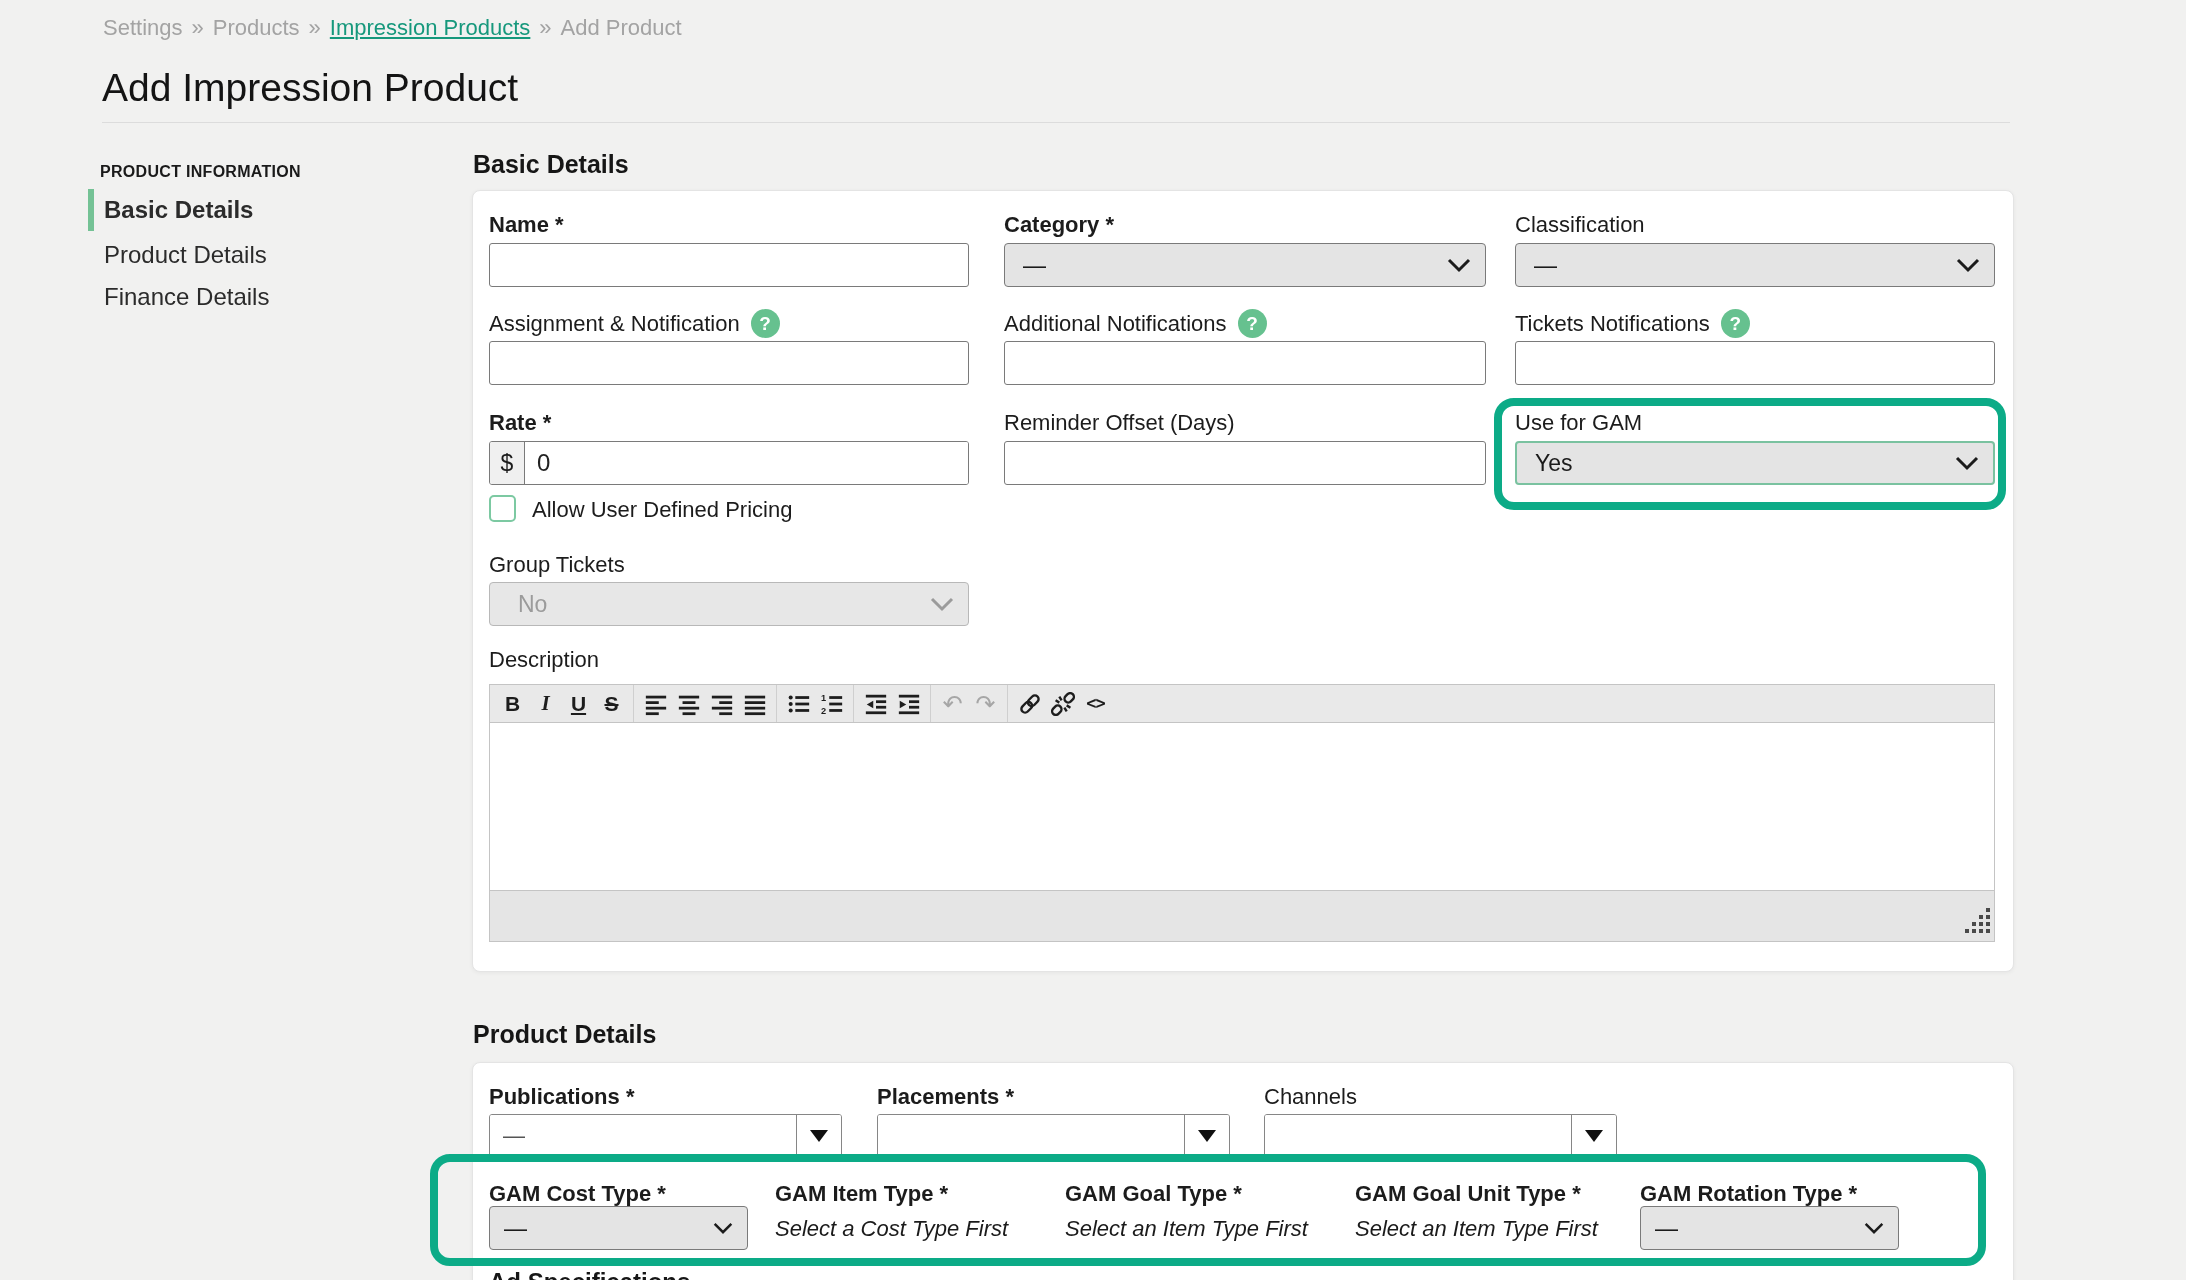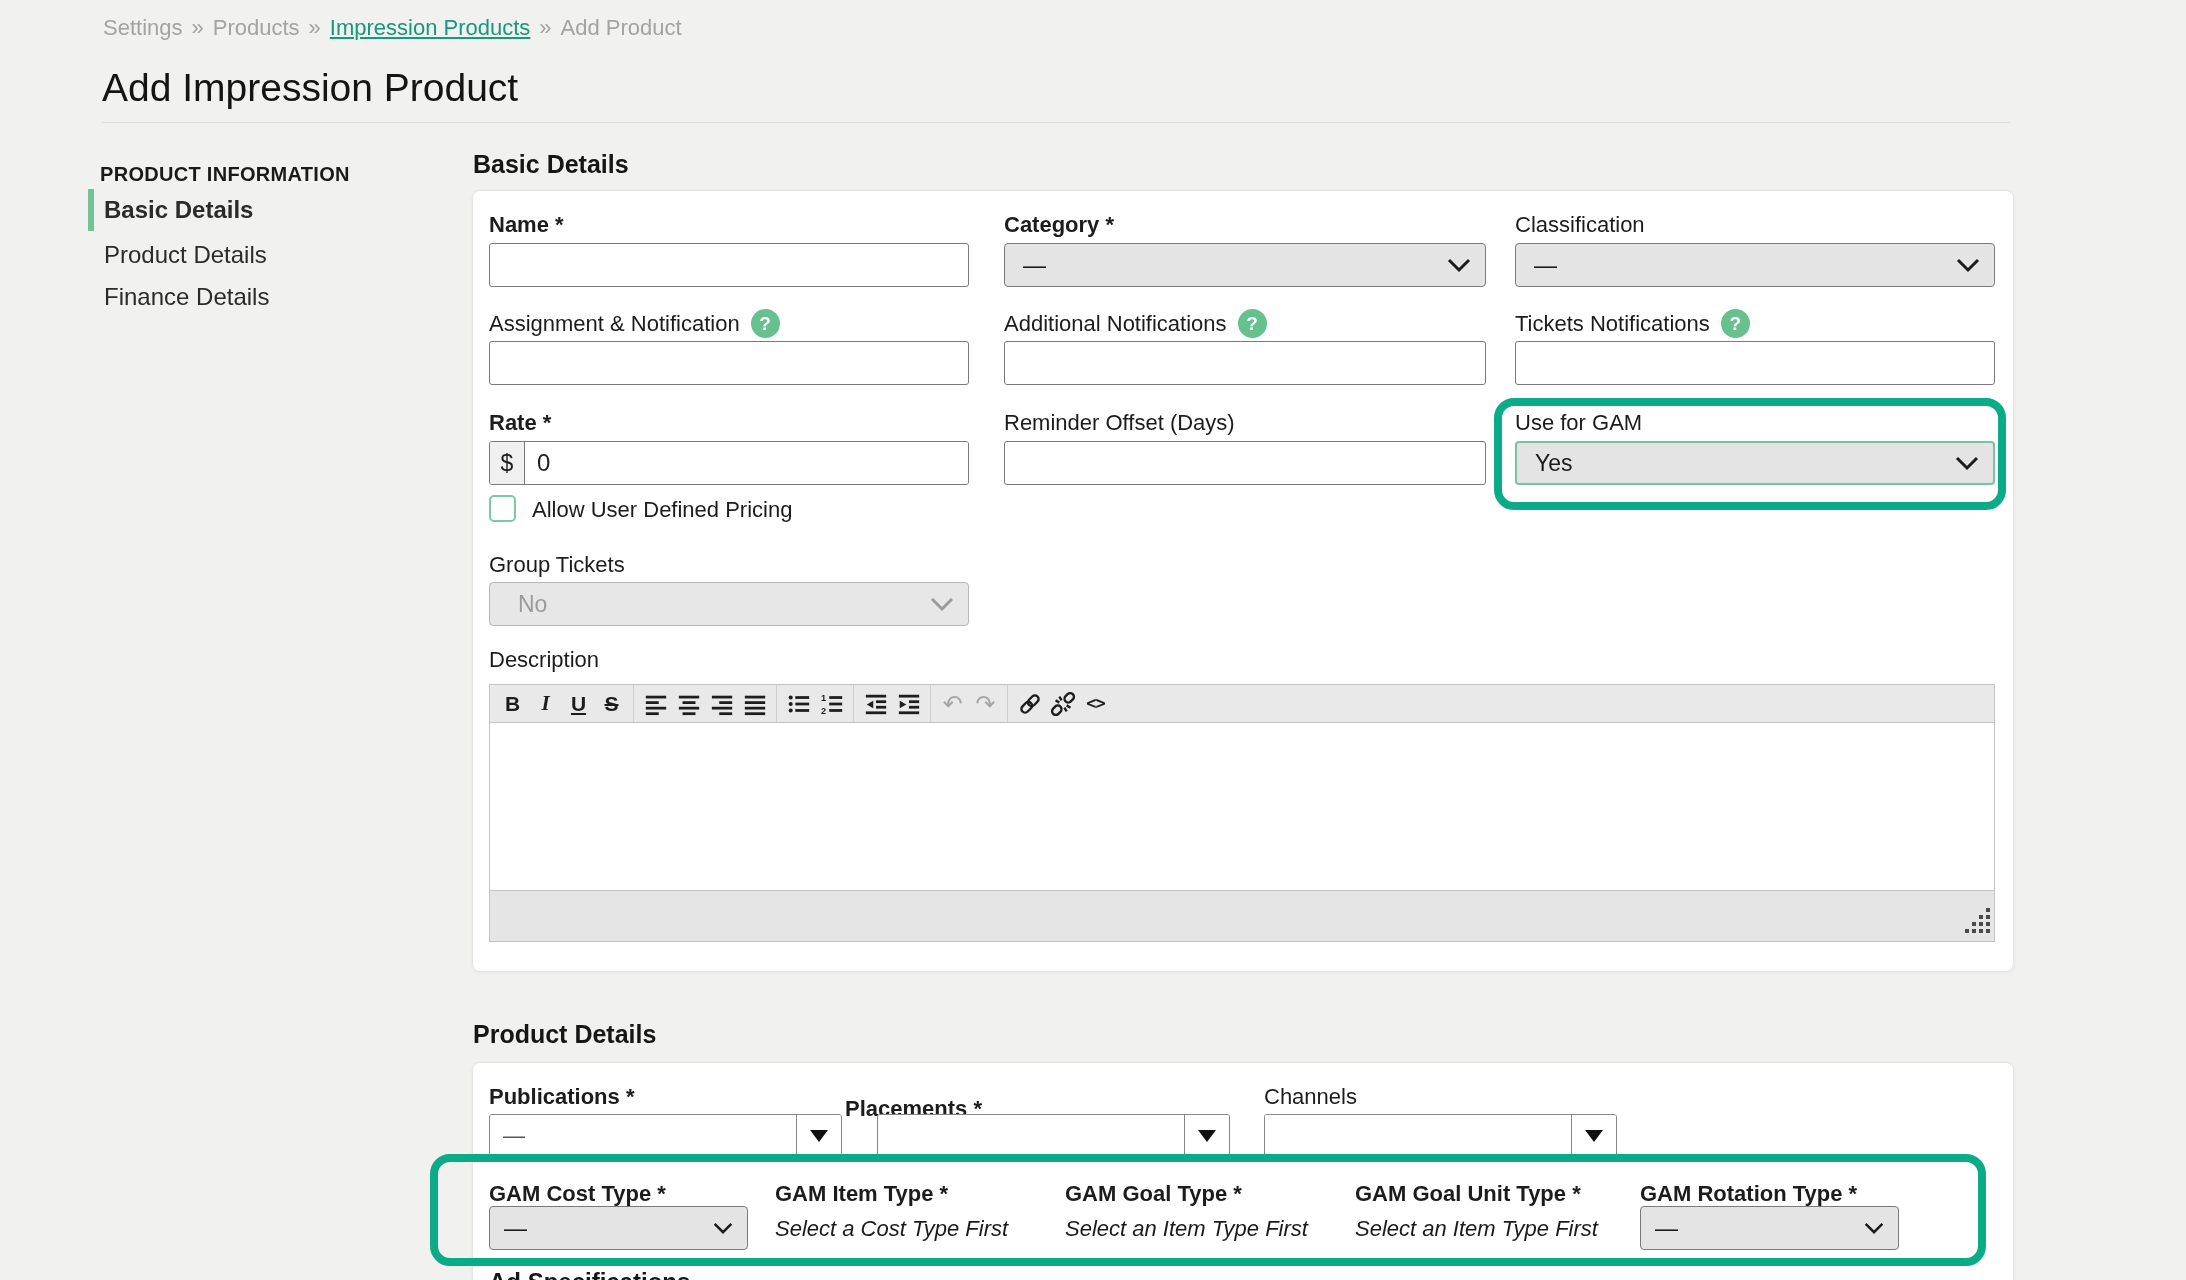--- a/index.html
+++ b/index.html
@@ -6,21 +6,21 @@
   #canvas{position:relative;width:2186px;height:1280px;background:#f1f1f0;overflow:hidden;
           font-family:"Liberation Sans","DejaVu Sans",sans-serif;color:#1c1c1c;}
   .abs{position:absolute;}
   
   .crumbs{left:103px;top:15px;font-size:22px;color:#a3a3a3;display:flex;gap:9px;align-items:center;white-space:nowrap;}
   .crumb-link{color:#16987c;text-decoration:underline;cursor:pointer;}
   
   .page-title{left:102px;top:66px;font-size:39px;font-weight:500;color:#141414;}
   .title-rule{left:102px;top:122px;width:1908px;height:1px;background:#dcdcdc;}
   
-  .side-head{left:100px;top:163px;font-size:20px;font-weight:700;letter-spacing:.3px;color:#1a1a1a;}
+  .side-head{left:100px;top:163px;font-size:16px;font-weight:700;letter-spacing:.3px;color:#1a1a1a;}
   .side-item{left:88px;height:42px;display:flex;align-items:center;font-size:24px;color:#2b2b2b;cursor:pointer;}
   .side-item .bar{width:6px;height:42px;background:#74c295;margin-right:10px;}
   .side-item .nobar{width:16px;}
   .side-active{font-weight:700;}
   
   .card{position:absolute;background:#fff;border:1px solid #e4e4e4;border-radius:8px;box-shadow:0 1px 4px rgba(0,0,0,.05);}
   .sect-title{font-size:25px;font-weight:700;color:#161616;}
   
   .flabel{position:absolute;font-size:22px;color:#1c1c1c;display:flex;align-items:center;gap:11px;white-space:nowrap;}
   .req{font-weight:700;}
@@ -357,21 +357,21 @@
 
   <div class="flabel" style="left:489px;top:1084px;">
       <span class="req">Publications *</span>
     </div>
   <div class="combo" style="left:489px;top:1114px;width:353px;">
     <input value="—" style="">
     <span class="dbtn">
         <span class="caret"></span>
       </span>
   </div>
-  <div class="flabel" style="left:845px;top:1084px;margin-top:12px;">
+  <div class="flabel" style="left:877px;top:1084px;">
       <span class="req">Placements *</span>
     </div>
   <div class="combo" style="left:877px;top:1114px;width:353px;">
     <input value="" style="">
     <span class="dbtn">
         <span class="caret"></span>
       </span>
   </div>
   <div class="flabel" style="left:1264px;top:1084px;text-align:right;">
       <span>Channels</span>

